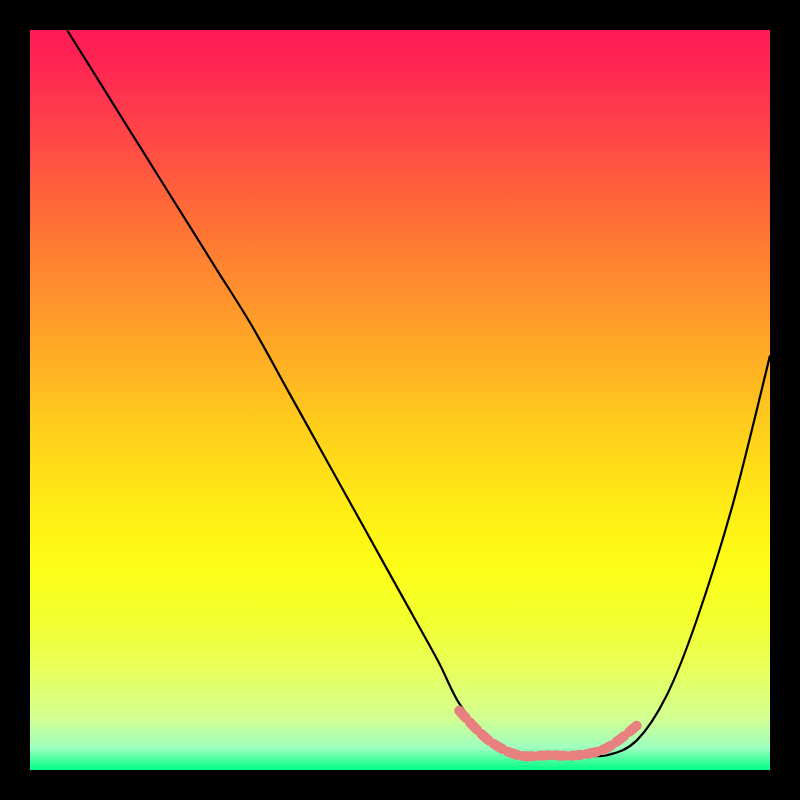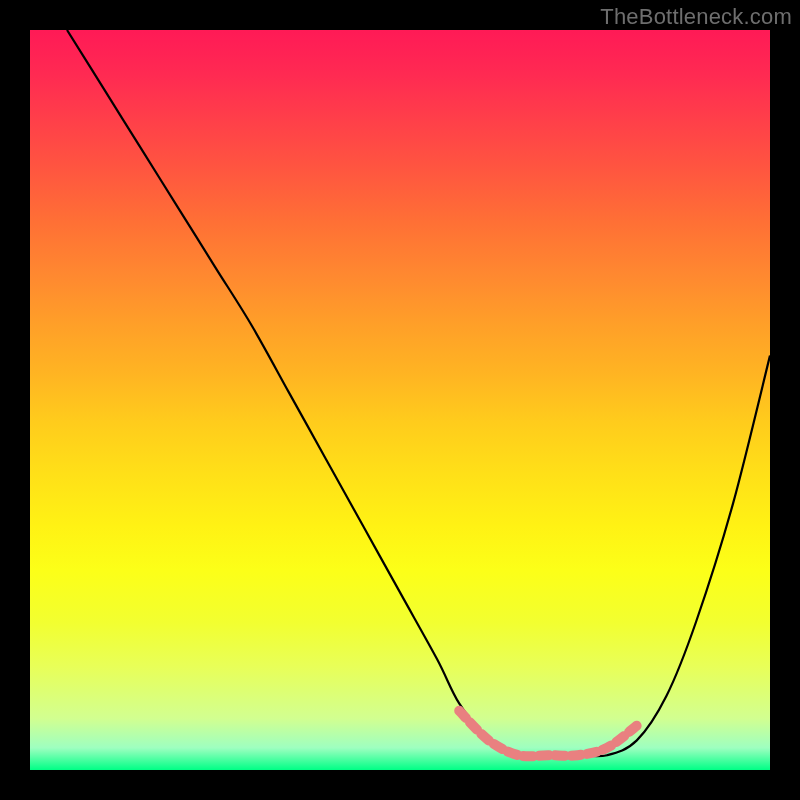--- a/index.html
+++ b/index.html
@@ -70,21 +70,20 @@
     left: 0;
     width: 100%;
     height: 100%;
     z-index: 2;
   }
 </style>
 </head>
 <body>
 
 <div class="frame">
-  <div class="watermark">TheBottleneck.com</div>
 
   <div class="plot-area">
     <div class="gradient"></div>
     <svg class="curve" viewBox="0 0 740 740" preserveAspectRatio="none">
       <path id="curve-path" fill="none" stroke-width="2.2" d="M 37.0 0.0 C 43.2 9.9, 61.7 39.5, 74.0 59.2 C 86.3 78.9, 98.7 98.7, 111.0 118.4 C 123.3 138.1, 135.7 157.9, 148.0 177.6 C 160.3 197.3, 172.7 217.1, 185.0 236.8 C 197.3 256.5, 209.7 275.0, 222.0 296.0 C 234.3 317.0, 246.7 340.4, 259.0 362.6 C 271.3 384.8, 283.7 407.0, 296.0 429.2 C 308.3 451.4, 320.7 473.6, 333.0 495.8 C 345.3 518.0, 357.7 540.2, 370.0 562.4 C 382.3 584.6, 397.1 610.5, 407.0 629.0 C 416.9 647.5, 420.6 659.8, 429.2 673.4 C 437.8 687.0, 448.9 701.8, 458.8 710.4 C 468.7 719.0, 478.5 722.7, 488.4 725.2 C 498.3 727.7, 508.1 725.2, 518.0 725.2 C 527.9 725.2, 537.7 725.2, 547.6 725.2 C 557.5 725.2, 567.3 727.7, 577.2 725.2 C 587.1 722.7, 596.9 720.3, 606.8 710.4 C 616.7 700.5, 626.5 685.7, 636.4 666.0 C 646.3 646.3, 654.9 624.1, 666.0 592.0 C 677.1 559.9, 690.7 518.0, 703.0 473.6 C 715.3 429.2, 733.8 350.3, 740.0 325.6" stroke="#000000"></path>
       <path id="band-path" fill="none" stroke-width="10" stroke-linecap="round" stroke-dasharray="10 6" d="M 429.2 680.8 C 434.1 685.7, 448.9 703.0, 458.8 710.4 C 468.7 717.8, 478.5 722.7, 488.4 725.2 C 498.3 727.7, 508.1 725.2, 518.0 725.2 C 527.9 725.2, 537.7 726.4, 547.6 725.2 C 557.5 724.0, 567.3 722.7, 577.2 717.8 C 587.1 712.9, 601.9 699.3, 606.8 695.6" stroke="#e98080"></path>
     </svg>
   </div>
 </div>
 

